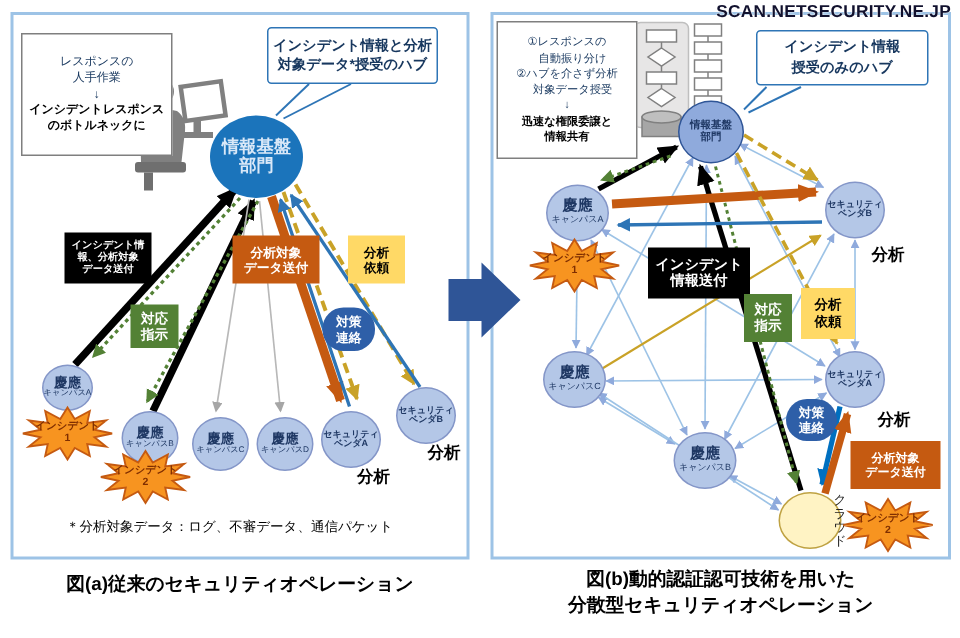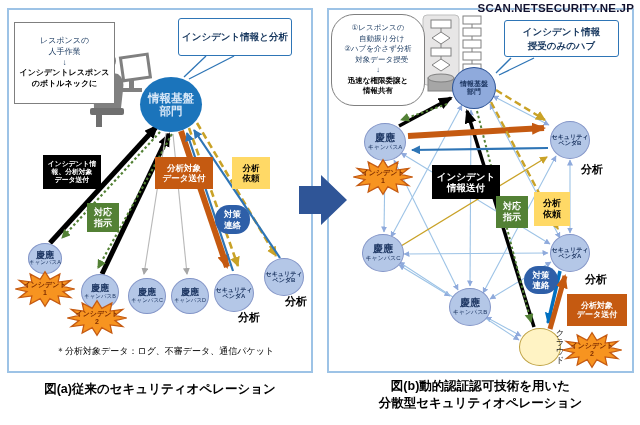--- a/index.html
+++ b/index.html
@@ -172,20 +172,21 @@
   <div class="notebox" style="left:14px;top:22px;width:101px;height:82px;font-size:8px;line-height:1.35;">
     <span class="ln">レスポンスの</span>
     <span class="ln">人手作業</span>
     <span class="ln">↓</span>
     <span class="ln bold">インシデントレスポンス</span>
     <span class="ln bold">のボトルネックに</span>
   </div>
 
   <div class="bubble" style="left:178px;top:18px;width:114px;height:38px;font-size:9.5px;line-height:1.4;">
     <span>インシデント情報と分析</span>
+    <span>対象データ*授受のハブ</span>
   </div>
 
   <div class="node hub-a" style="left:140px;top:77px;width:62px;height:55px;">
     <span class="nl1">情報基盤</span>
     <span class="nl2">部門</span>
   </div>
 
   <div class="lblbox bg-black" style="left:43px;top:155px;width:58px;height:34px;font-size:6.8px;">
     <span>インシデント情</span>
     <span>報、分析対象</span>
@@ -248,24 +249,24 @@
       </svg>
     <div class="star-txt">
         <span>インシデント</span>
         <span>2</span>
       </div>
   </div>
 
   <div class="analysis" style="left:238px;top:310px;">分析</div>
   <div class="analysis" style="left:285px;top:294px;">分析</div>
 
-  <div class="footnote" style="left:56px;top:345px;width:255px;">＊分析対象データ：ログ、不審データ、通信パケット</div>
+  <div class="footnote" style="left:44px;top:345px;width:255px;">＊分析対象データ：ログ、不審データ、通信パケット</div>
   <div class="caption" style="left:7px;top:381px;width:306px;">図(a)従来のセキュリティオペレーション</div>
 
-  <div class="notebox" style="left:331px;top:14px;width:94px;height:92px;font-size:7.5px;line-height:1.4;border-radius:23px;">
+  <div class="notebox" style="left:331px;top:14px;width:94px;height:92px;font-size:7.5px;line-height:1.4;">
     <span class="ln">①レスポンスの</span>
     <span class="ln">　自動振り分け</span>
     <span class="ln">②ハブを介さず分析</span>
     <span class="ln">　対象データ授受</span>
     <span class="ln">↓</span>
     <span class="ln bold">迅速な権限委譲と</span>
     <span class="ln bold">情報共有</span>
   </div>
 
   <div class="bubble" style="left:504px;top:20px;width:115px;height:37px;font-size:9.5px;line-height:1.4;">

